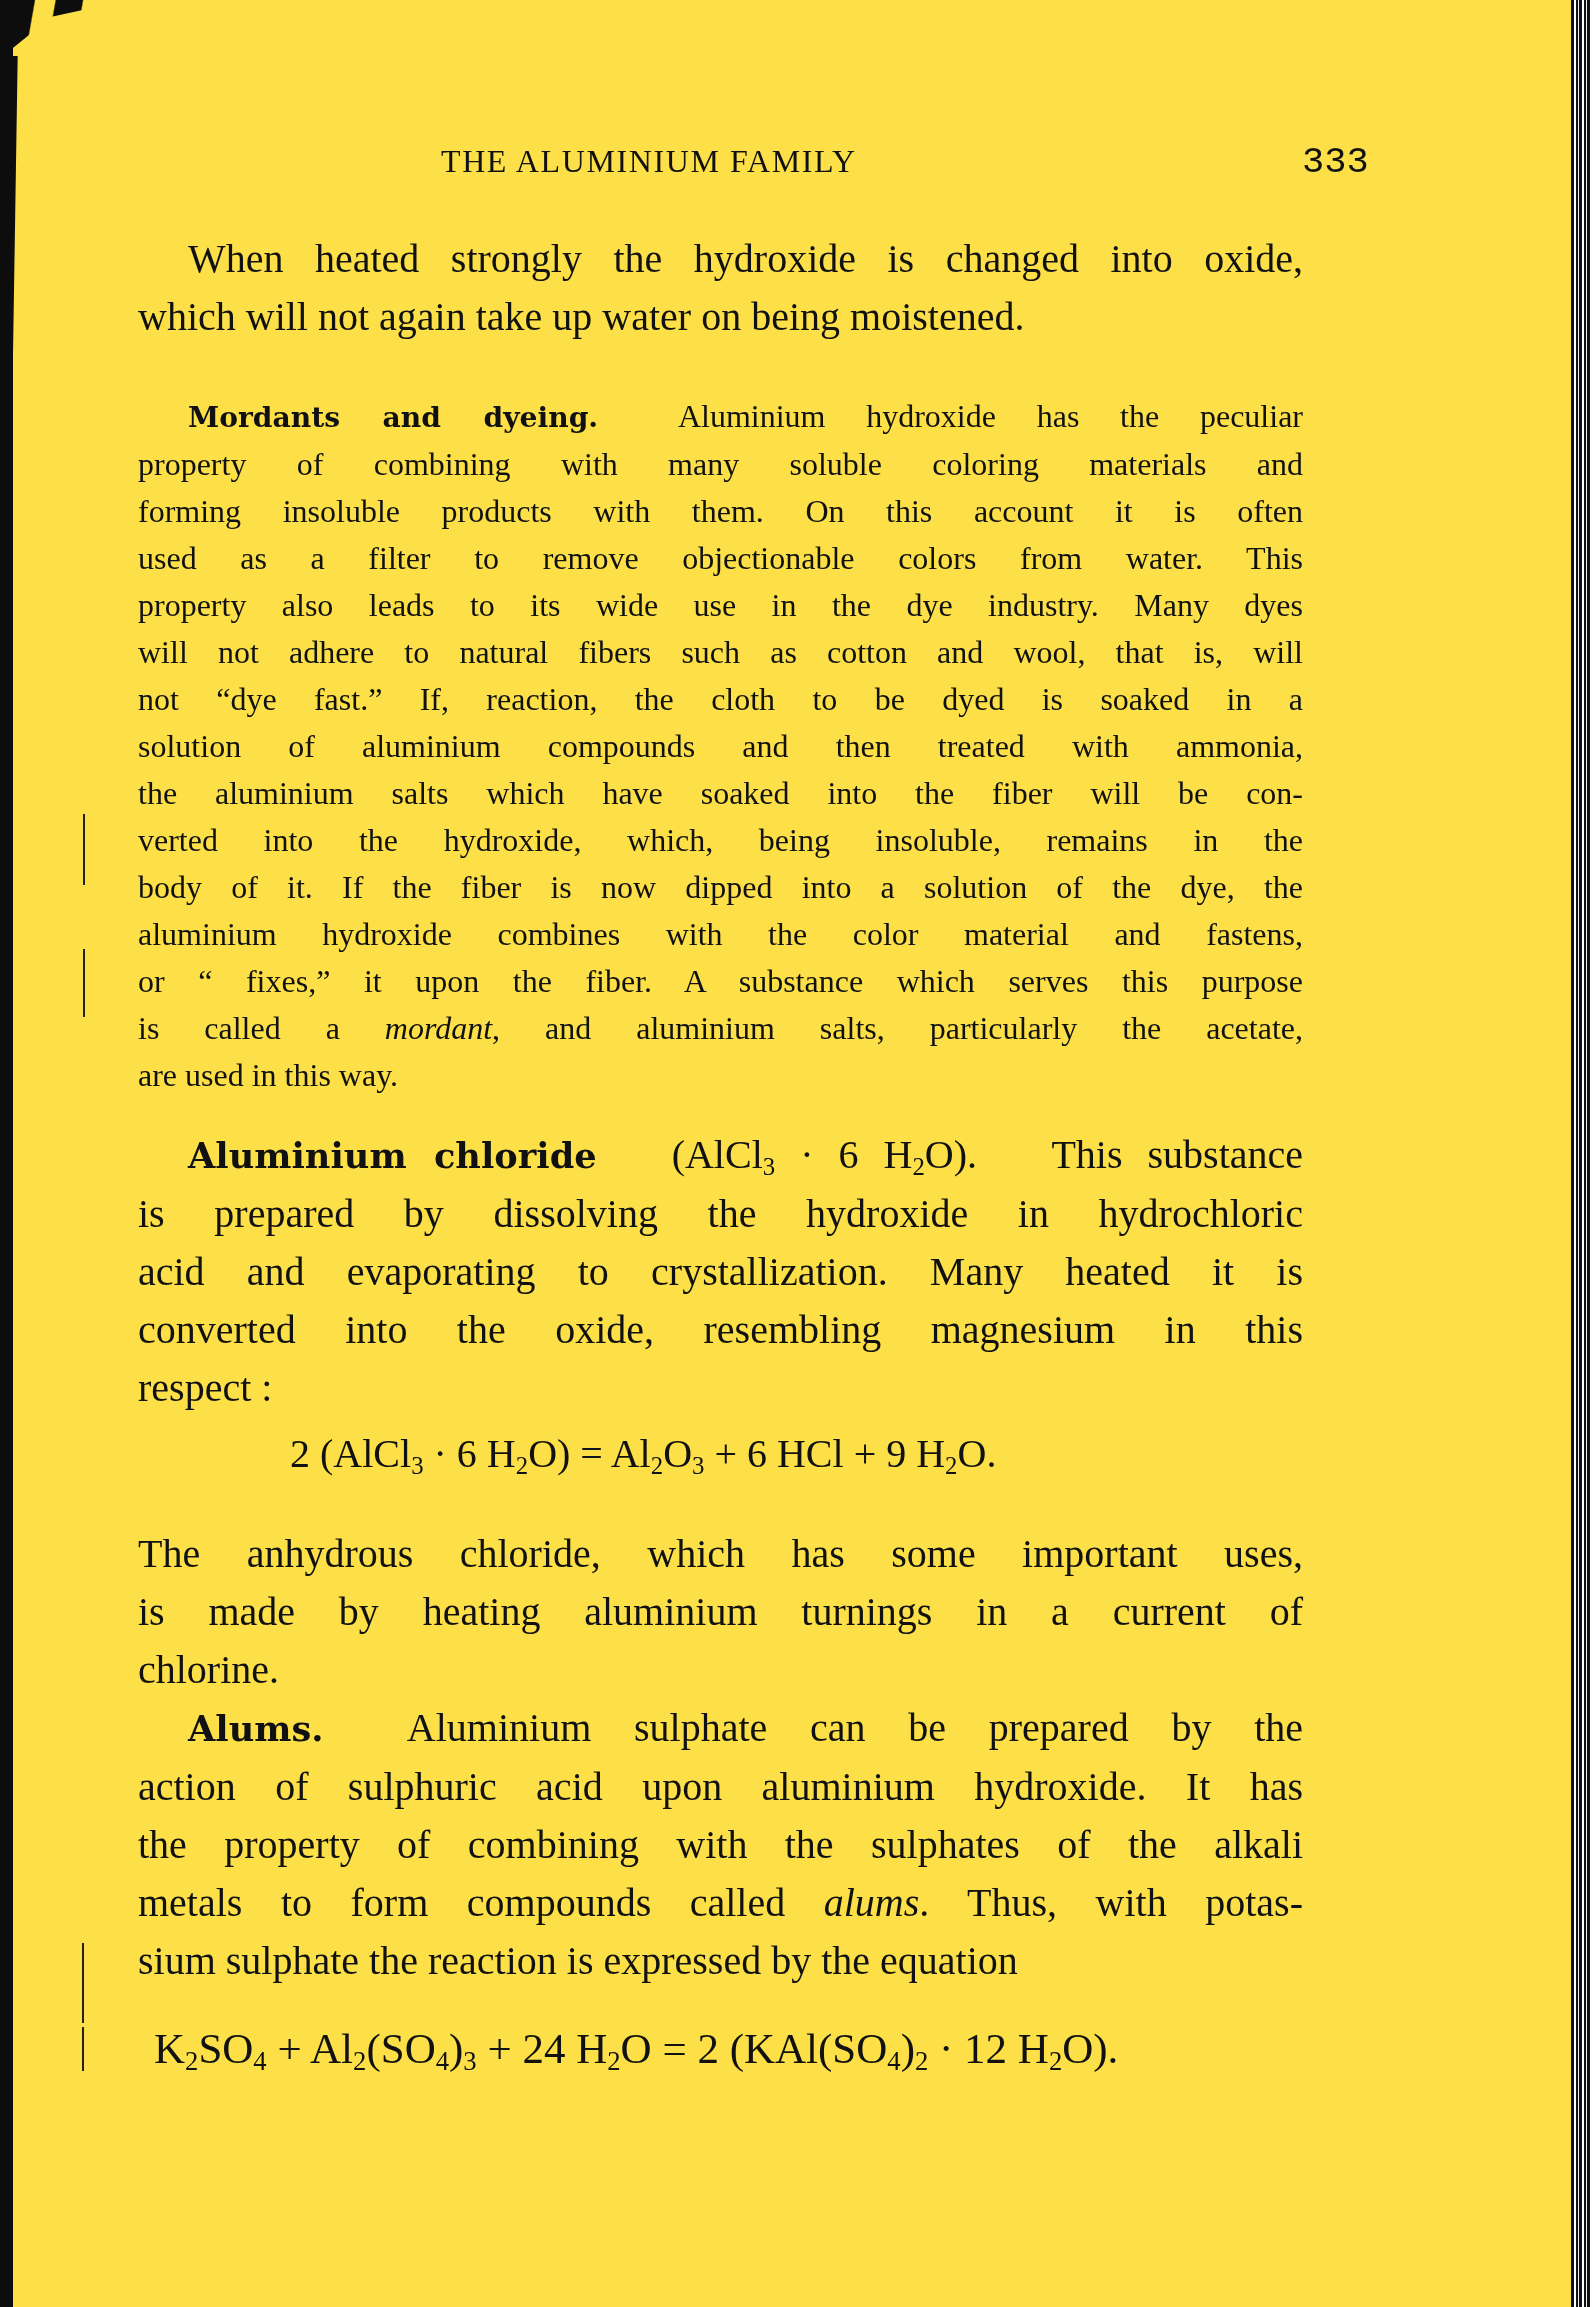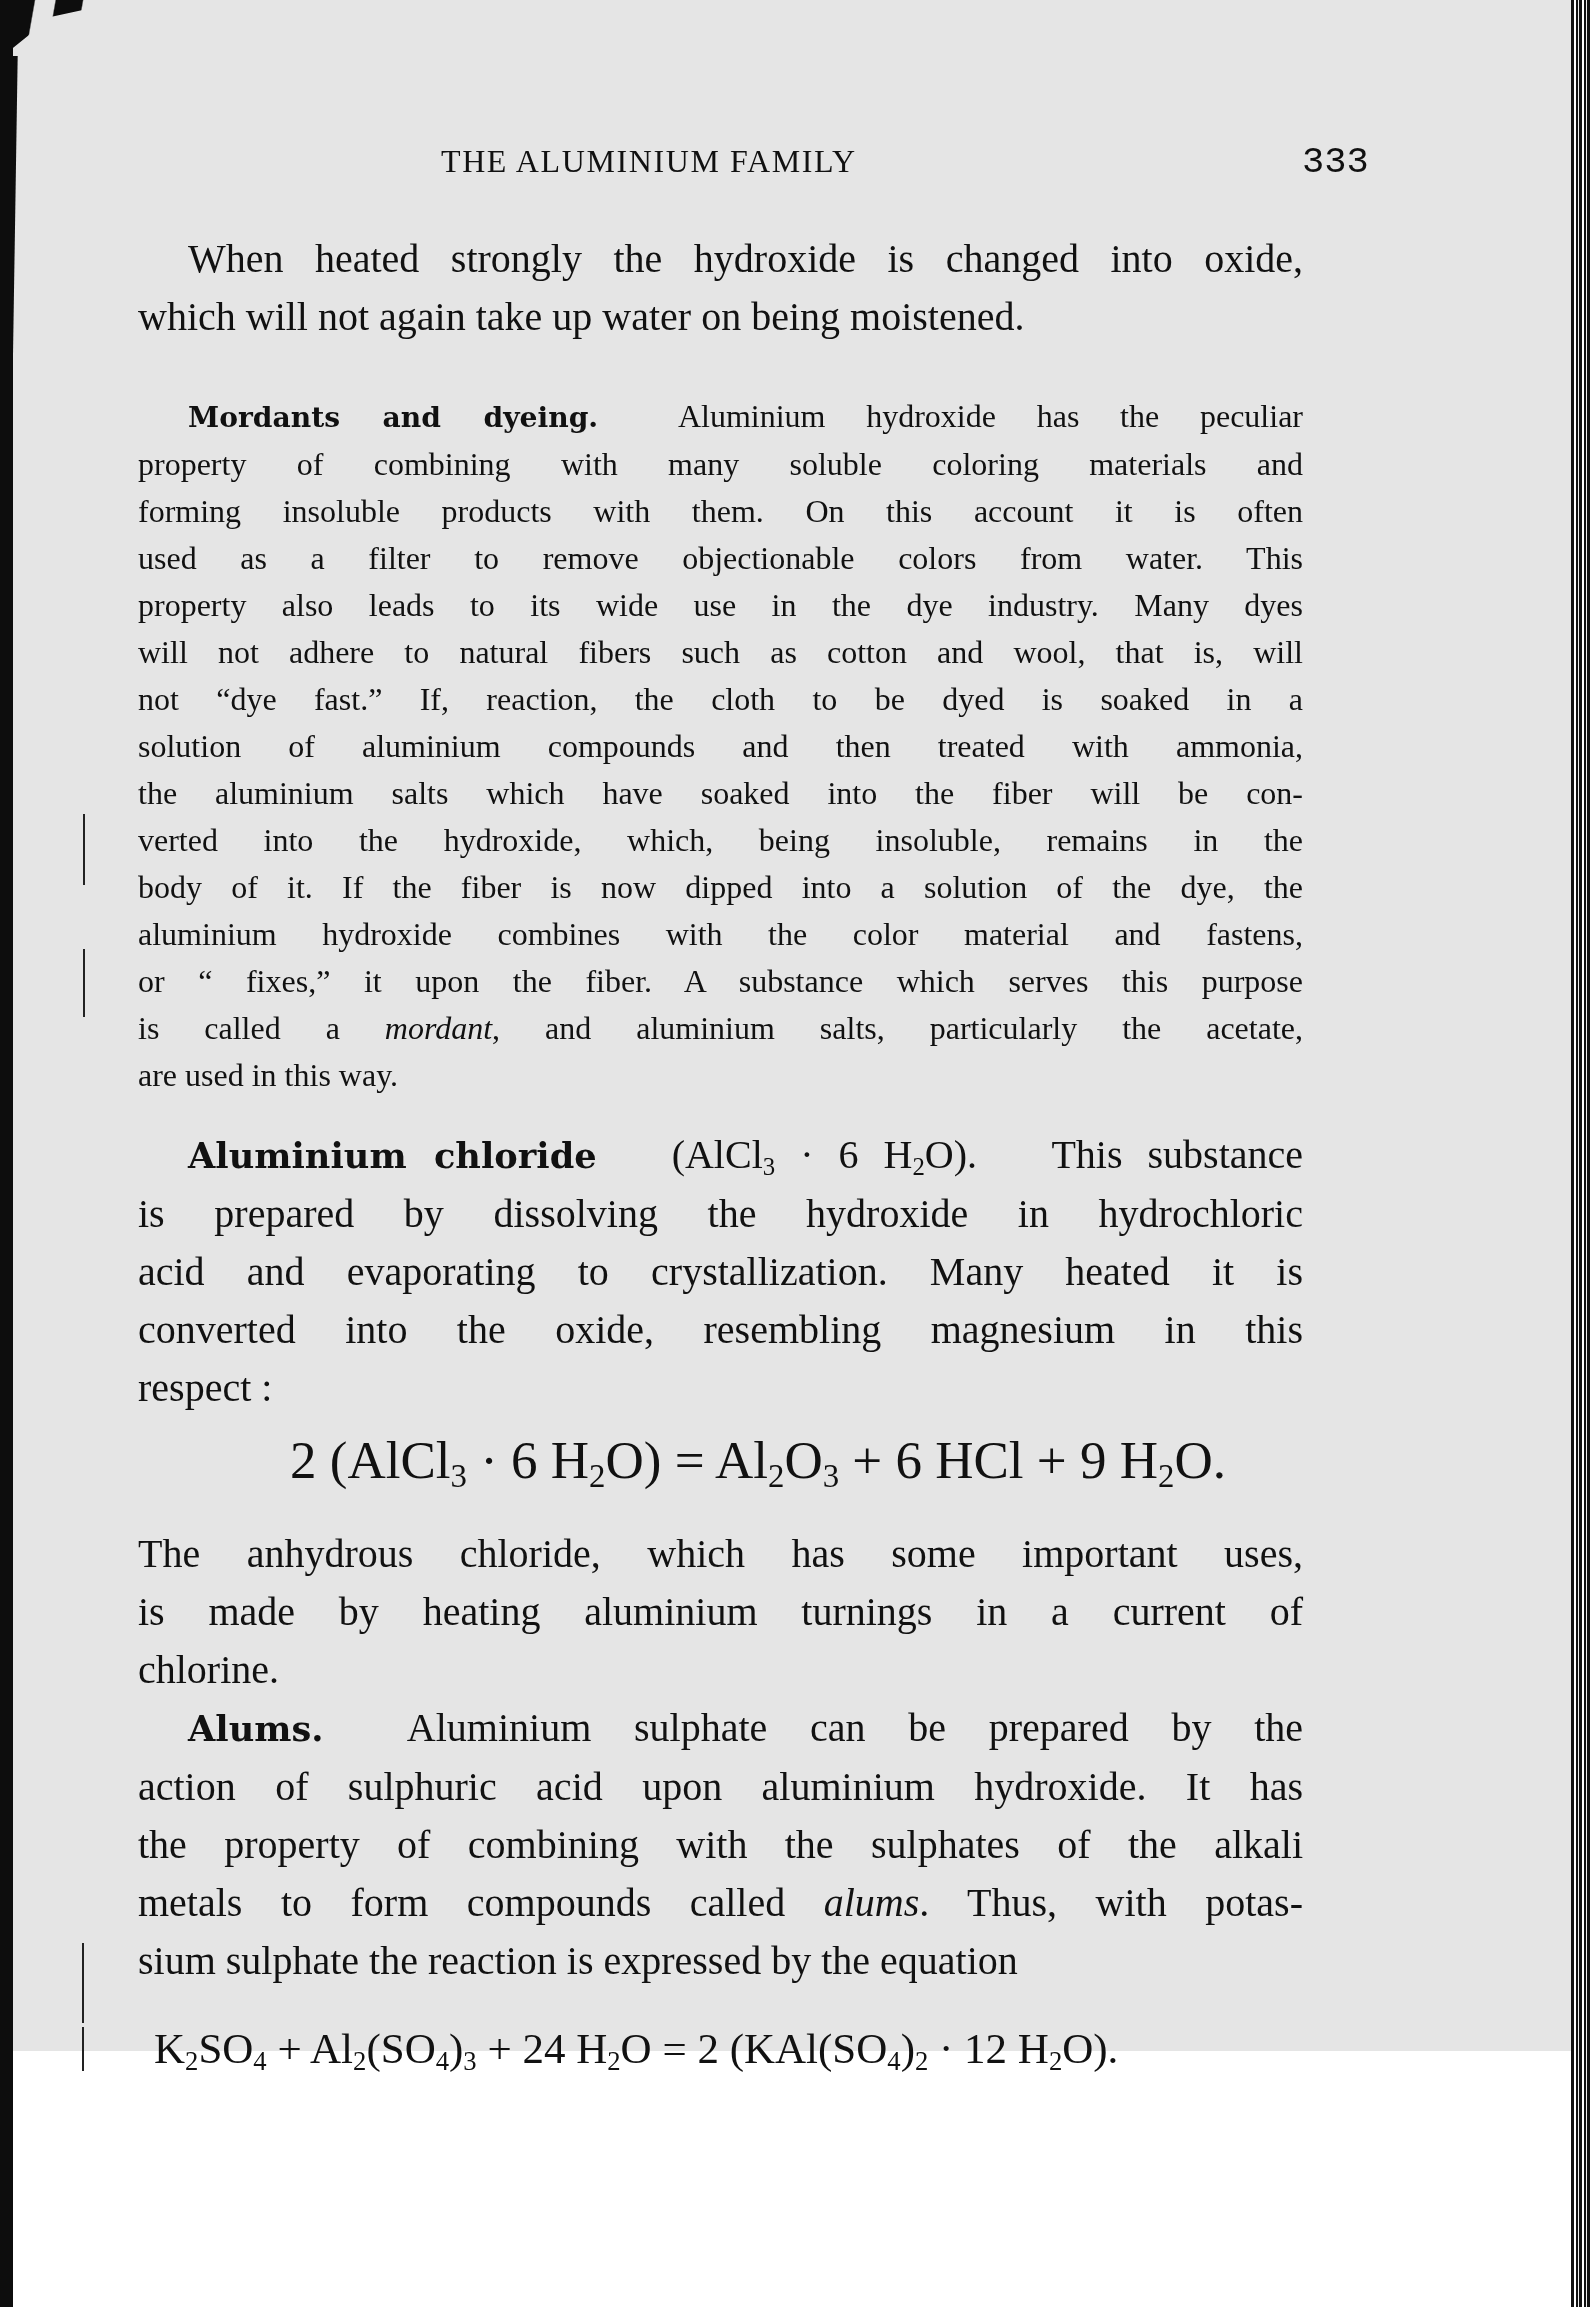--- a/index.html
+++ b/index.html
@@ -1,18 +1,18 @@
 <!DOCTYPE html>
 <html style="font-size:13px"><head>
 <meta charset="utf-8">
 <style>
   html, body { margin: 0; padding: 0; background: #ffffff; }
   body { width: 1593px; height: 2307px; position: relative; overflow: hidden;
          font-family: "DejaVu Serif", "Liberation Serif", serif; color: #111; }
-  .page { position: absolute; left: 0; top: 0; width: 1593px; height: 2051px; background: #e5e5e5; }
+  .page { position: absolute; left: 0; top: 0; width: 1593px; height: 2307px; background: #fde047; }
 
   
   .binding-left { position: absolute; left: 0; top: 0; width: 13px; height: 2307px; background: #0d0d0d; }
   .binding-top-left { position: absolute; left: 0; top: 0; width: 129px; height: 48px;
        background: linear-gradient(100deg, #0d0d0d 0%, #0d0d0d 25%, transparent 26%, transparent 40%, #0d0d0d 41%, #0d0d0d 60%, transparent 61%); 
        clip-path: polygon(0 0, 100% 0, 40% 35%, 10% 100%, 0 100%); }
   .binding-bulge { position: absolute; left: 0; top: 56px; width: 17.7px; height: 338px; background: #0d0d0d;
        clip-path: polygon(0 0, 100% 0, 70% 100%, 0 100%); }
   .binding-bulge2 { position: absolute; left: 0; top: 869px; width: 11.3px; height: 177px; background: #0d0d0d; }
 
@@ -28,21 +28,21 @@
        font-family: "Liberation Serif", serif; white-space: nowrap; }
   .page-number { position: absolute; left: 1265px; top: -1.6px; font-size: 37px; 
        font-family: Liberation Mono, monospace; margin-left: 37px; }
 
   .block { position: absolute; left: 138px; width: 1165px; font-family: "Liberation Serif", serif; }
   .large { font-size: 40px; line-height: 58px; text-align: justify; }
   .small { font-size: 32px; line-height: 47px; text-align: justify; }
   .indent { text-indent: 50px; }
   .b { font-weight: bold; font-family: "DejaVu Serif", serif; font-size: 0.88em; }
   .i { font-style: italic; }
-  .eq { position: absolute; font-family: "Liberation Serif", serif; font-size: 53px; white-space: nowrap; }
+  .eq { position: absolute; font-family: "Liberation Serif", serif; font-size: 40px; white-space: nowrap; }
   sub { font-size: 0.62em; vertical-align: -0.28em; line-height: 0; }
   .line { display: block; text-align: justify; text-align-last: justify; }
   .line.last { text-align-last: left; }
 </style>
 </head>
 <body>
 
 <div class="page">
 
   <div class="binding-left"></div>

